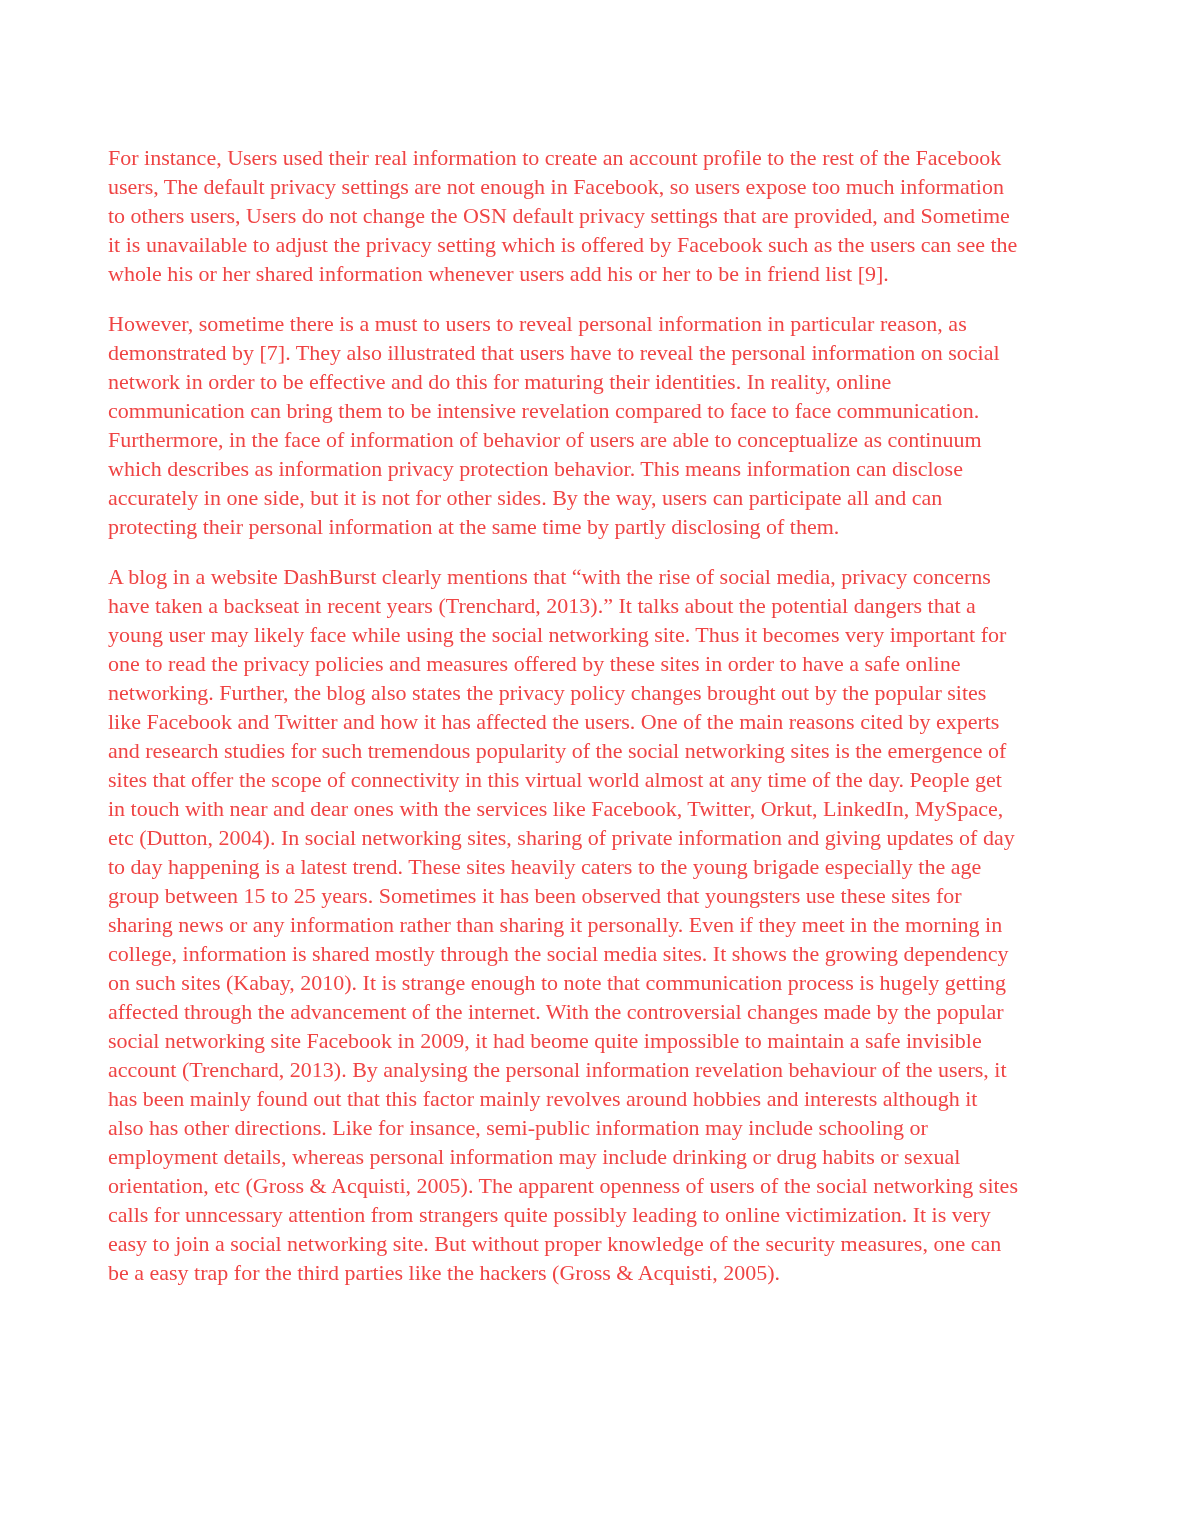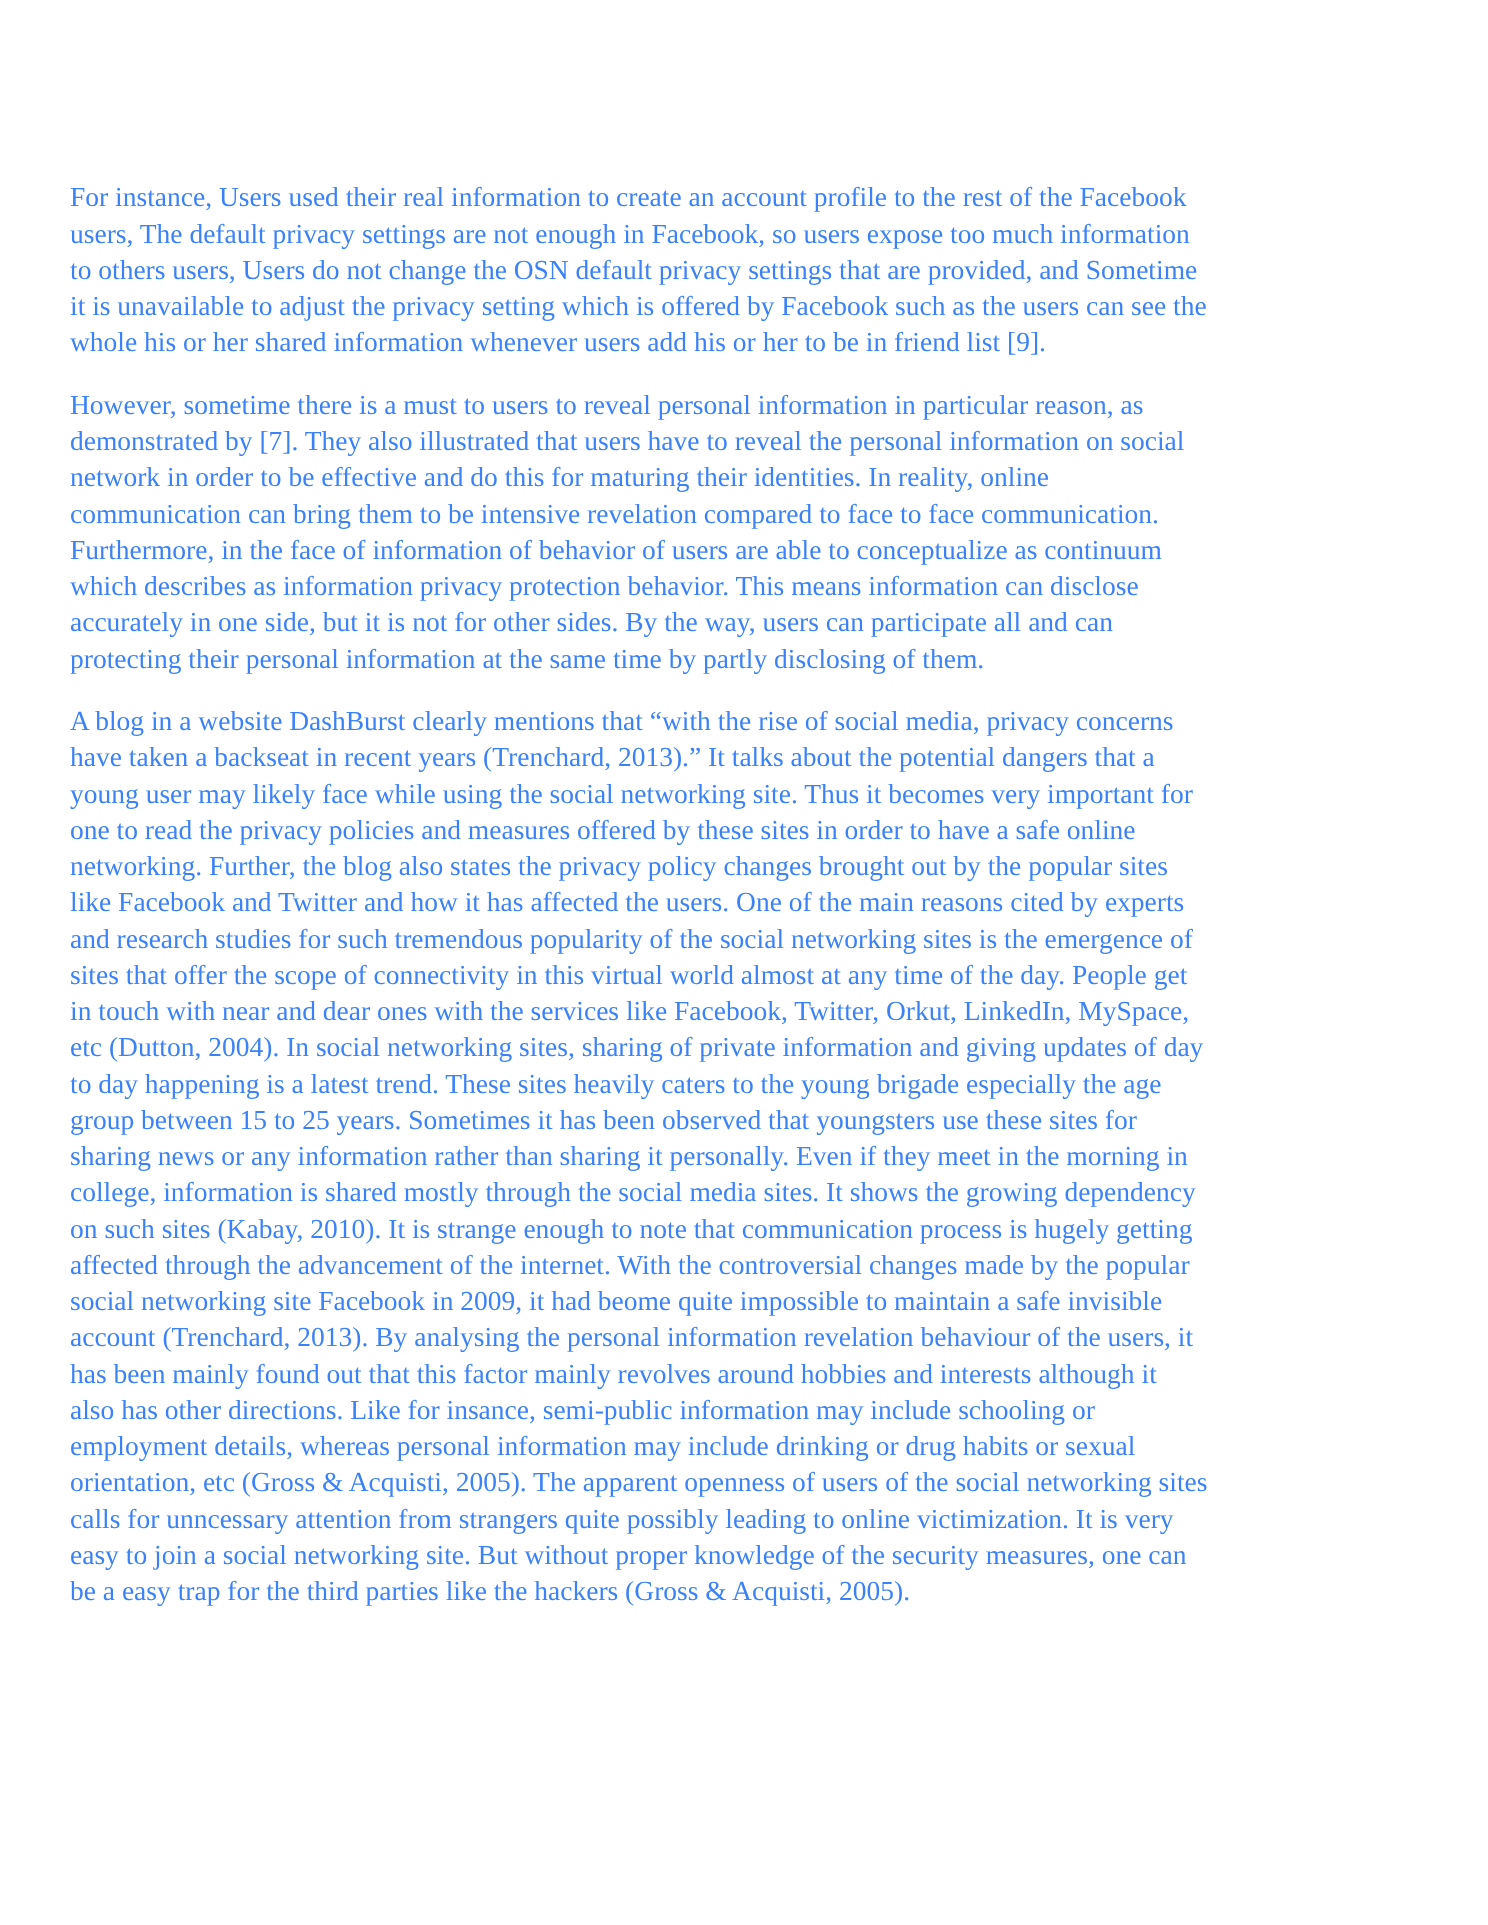--- a/index.html
+++ b/index.html
@@ -6,25 +6,25 @@
     margin: 0;
     padding: 0;
     background: #ffffff;
   }
   .page {
     position: relative;
     width: 1190px;
     height: 1540px;
     background: #ffffff;
     box-sizing: border-box;
-    padding: 143px 140px 0 56px;
+    padding: 143px 140px 0 108px;
     font-family: "Liberation Serif", "DejaVu Serif", serif;
     font-size: 22px;
     line-height: 29px;
-    color: #3b82f6;
+    color: #ef4444;
     overflow: hidden;
   }
   .page p {
     margin: 0 0 21px 0;
     width: 910px;
     text-align: left;
     letter-spacing: 0;
     word-spacing: normal;
   }
 </style>

